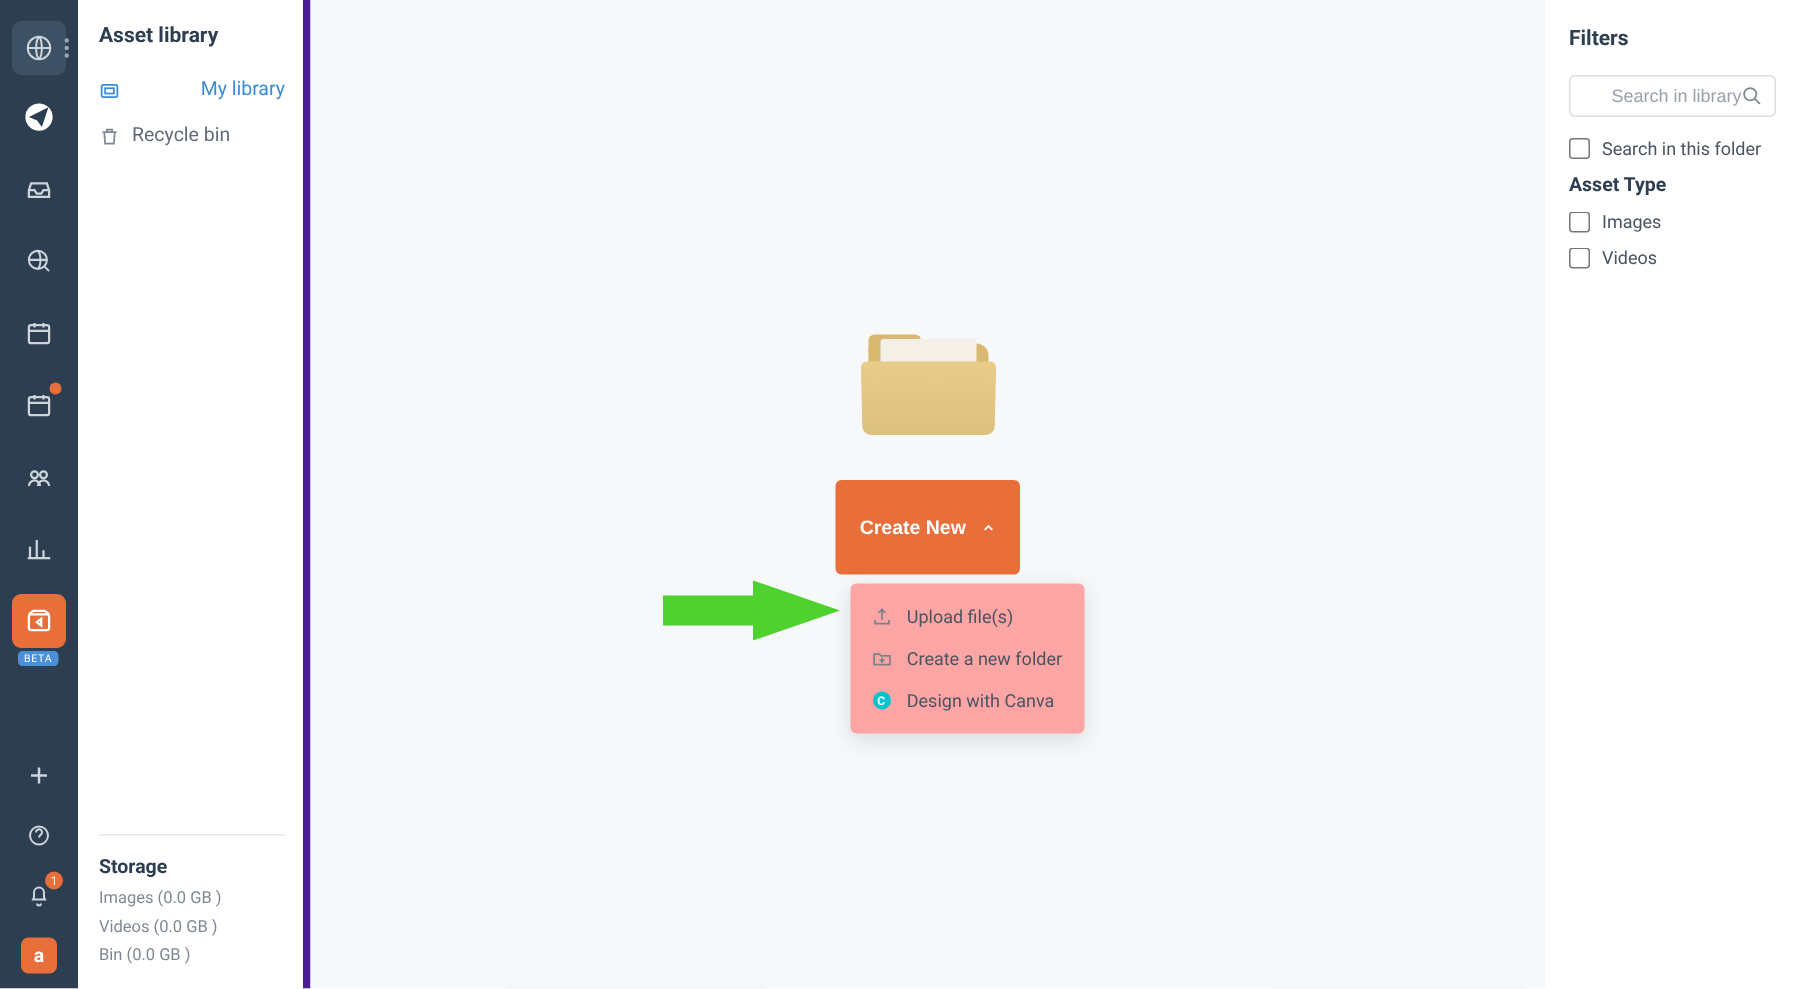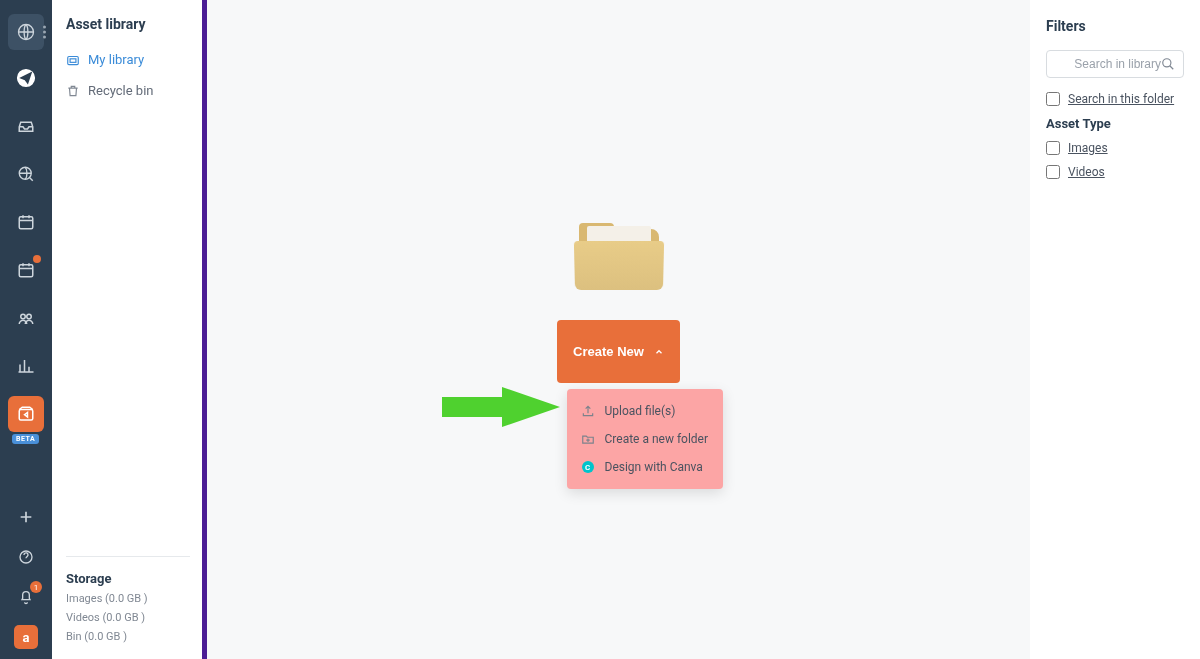--- a/index.html
+++ b/index.html
@@ -79,21 +79,21 @@
       justify-content: center;
       padding: 0 2px;
     }
     .beta-badge {
       position: absolute;
       top: 38px;
       left: 4px;
       background: #4a90d9;
       color: #fff;
       font-size: 7px;
-      font-weight: 700;
+      font-weight: 400;
       padding: 1px 4px;
       border-radius: 3px;
       letter-spacing: 0.5px;
     }
     .brand-square {
       width: 24px;
       height: 24px;
       border-radius: 5px;
       background: #e86f3a;
       display: flex;
@@ -139,20 +139,21 @@
       align-items: center;
       gap: 8px;
       padding: 4px 0;
       margin-bottom: 8px;
       font-size: 13px;
       color: #636b78;
       cursor: pointer;
     }
     .sidebar-link.active {
       color: #3a8bd8;
+      justify-content: space-between;
     }
     .sidebar-link .ico {
       width: 14px;
       height: 14px;
       display: inline-flex;
       align-items: center;
       justify-content: center;
     }
     .sidebar-bottom {
       margin-top: auto;
@@ -336,21 +337,20 @@
       color: #9aa1aa;
     }
     .check-row {
       display: flex;
       align-items: flex-end;
       gap: 8px;
       font-size: 12px;
       color: #4a5360;
       margin-bottom: 10px;
       cursor: pointer;
-      text-decoration: underline;
     }
     .check-row input {
       width: 14px;
       height: 14px;
       cursor: pointer;
     }
     .sub-heading {
       font-size: 13px;
       font-weight: 700;
       color: #2c3e50;

